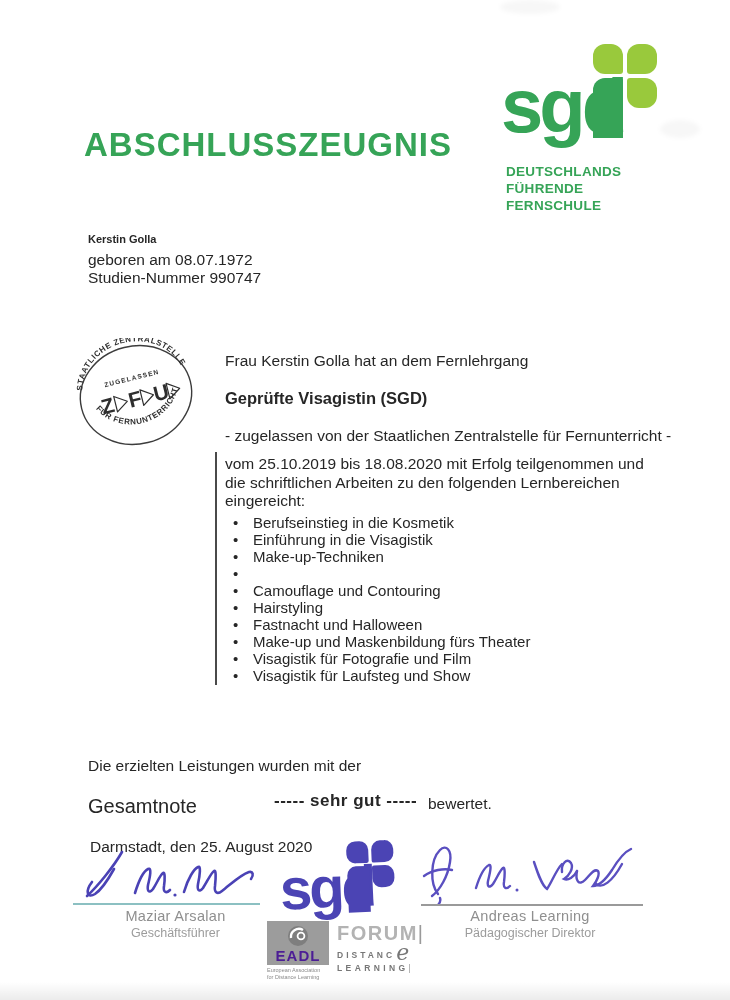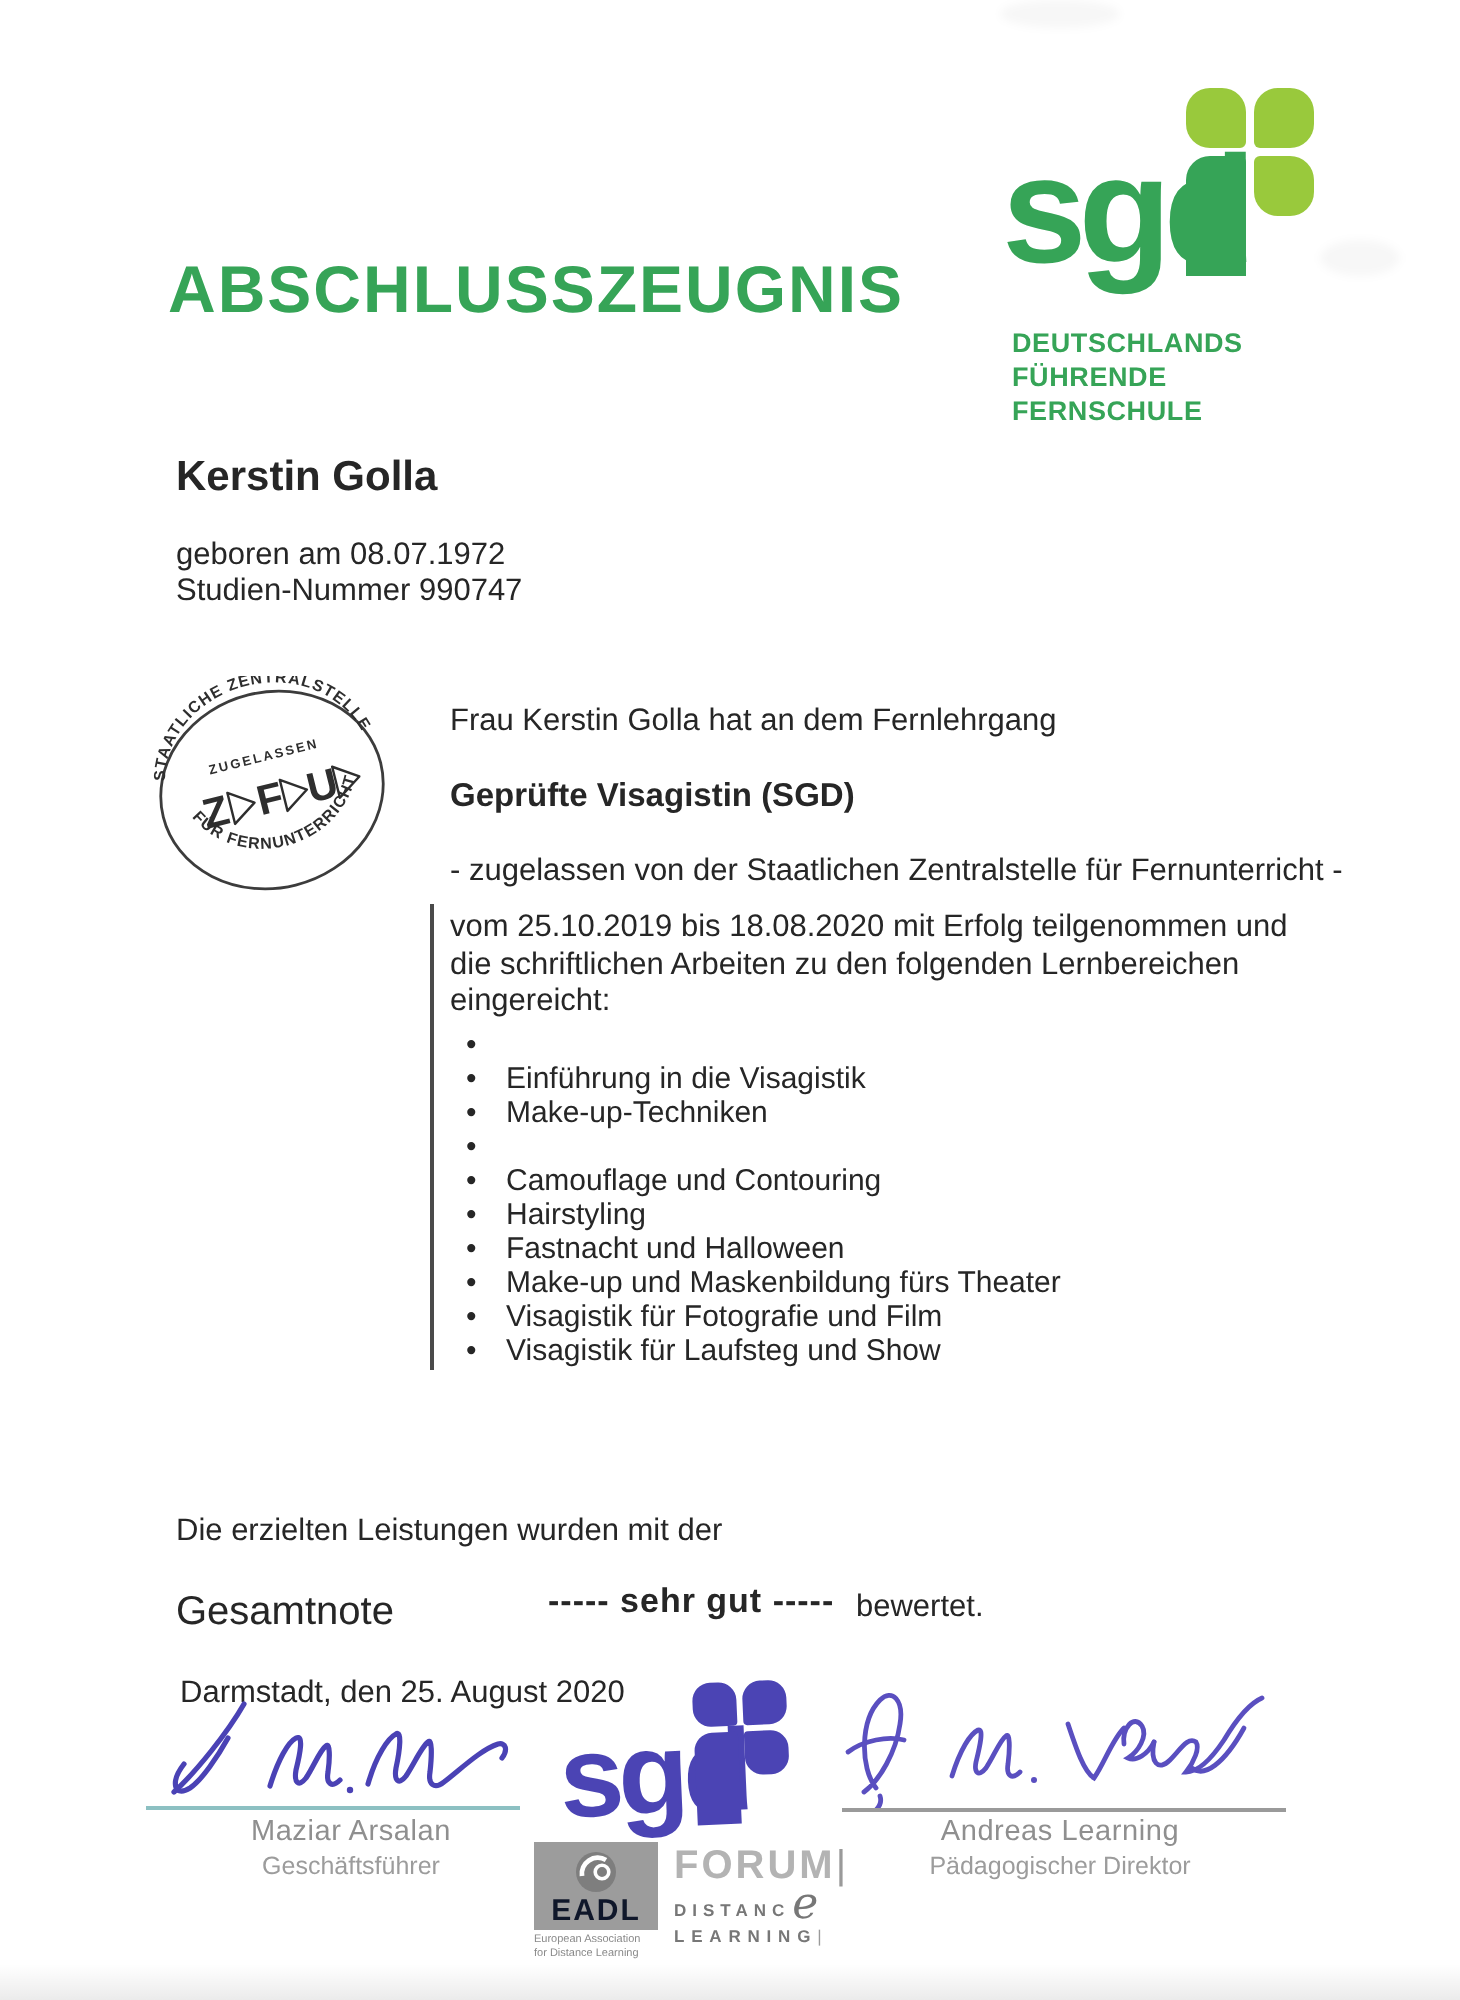--- a/index.html
+++ b/index.html
@@ -22,21 +22,21 @@
   .sgd-word{ position:absolute; left:-3px; top:24px; font-size:76px; font-weight:700; letter-spacing:-4px; color:var(--green); line-height:1; }
   .leaf{ position:absolute; background:var(--light-green); width:30px; height:30px; }
   .leaf.tl{ left:89px; top:0; border-radius:12px 12px 3px 12px; }
   .leaf.tr{ left:123px; top:0; border-radius:12px 12px 12px 3px; }
   .leaf.br{ left:123px; top:34px; border-radius:3px 12px 12px 12px; }
   .stem{ position:absolute; left:89px; top:34px; width:30px; height:60px; background:var(--green); border-radius:12px 3px 0 0; }
   .tagline{ position:absolute; left:2px; top:119px; font-size:13.5px; font-weight:700; color:var(--green); line-height:17px; letter-spacing:.3px; }
 
   
   #student{ left:88px; top:230px; font-size:15.5px; line-height:18.5px; }
-  #student .name{ font-weight:700; font-size:21px; margin-bottom:20px; }
+  #student .name{ font-weight:700; font-size:11px; margin-bottom:2px; }
 
   
   #seal{ left:70px; top:338px; }
 
   
   .bodyline{ left:225px; font-size:15.5px; }
   #intro{ top:352px; }
   #course{ top:389px; font-size:16.5px; font-weight:700; }
   #approval{ top:427px; }
   #period{ top:455px; width:442px; line-height:18.7px; }
@@ -69,21 +69,21 @@
   #stamp .sgd-word{ font-size:58px; letter-spacing:-3px; top:16px; left:-2px; color:var(--stamp-blue); }
   #stamp .leaf{ width:22px; height:22px; background:var(--stamp-blue); }
   #stamp .leaf.tl{ left:66px; top:0; border-radius:9px 9px 2px 9px; }
   #stamp .leaf.tr{ left:91px; top:0; border-radius:9px 9px 9px 2px; }
   #stamp .leaf.br{ left:91px; top:25px; border-radius:2px 9px 9px 9px; }
   #stamp .stem{ left:66px; top:25px; width:22px; height:46px; background:var(--stamp-blue); border-radius:9px 2px 0 0; }
 
   
   #eadl{ left:267px; top:921px; width:64px; }
   #eadl .box{ width:62px; height:44px; background:#9c9c9c; display:flex; flex-direction:column; align-items:center; justify-content:flex-end; padding-bottom:2px; }
-  #eadl .abbr{ color:#0f172a; font-weight:700; font-size:15px; letter-spacing:1px; line-height:15px; }
+  #eadl .abbr{ color:#4c1d95; font-weight:700; font-size:15px; letter-spacing:1px; line-height:15px; }
   #eadl .caption{ font-size:5.5px; line-height:6.5px; color:#8a8a8a; margin-top:2px; text-align:left; }
 
   
   #forum{ left:337px; top:923px; color:#8f8f8f; }
   #forum .row1{ font-size:20px; font-weight:700; letter-spacing:1.5px; color:#b3b3b3; line-height:20px; }
   #forum .bar{ color:#9a9a9a; font-weight:400; }
   #forum .row2{ font-size:8.5px; font-weight:700; letter-spacing:3px; color:#777; margin-top:3px; display:flex; align-items:flex-end; }
   #forum .script-e{ font-family:"DejaVu Serif", serif; font-style:italic; font-size:22px; line-height:14px; font-weight:400; letter-spacing:0; margin-left:1px; }
   #forum .row3{ font-size:8.5px; font-weight:700; letter-spacing:3.4px; color:#777; margin-top:3px; }
 
@@ -143,20 +143,21 @@
   </svg>
 
   <div id="intro" class="abs bodyline">Frau Kerstin Golla hat an dem Fernlehrgang</div>
   <div id="course" class="abs bodyline">Geprüfte Visagistin (SGD)</div>
   <div id="approval" class="abs bodyline">- zugelassen von der Staatlichen Zentralstelle für Fernunterricht -</div>
   <div id="period" class="abs bodyline">vom 25.10.2019 bis 18.08.2020 mit Erfolg teilgenommen und die schriftlichen Arbeiten zu den folgenden Lernbereichen eingereicht:</div>
   <div id="vline" class="abs"></div>
   <div id="subjects" class="abs">
       <div class="subject-row">
         <span class="bullet">•</span>
+        <span>Berufseinstieg in die Kosmetik</span>
       </div>
       <div class="subject-row">
         <span class="bullet">•</span>
         <span>Einführung in die Visagistik</span>
       </div>
       <div class="subject-row">
         <span class="bullet">•</span>
         <span>Make-up-Techniken</span>
       </div>
       <div class="subject-row">

